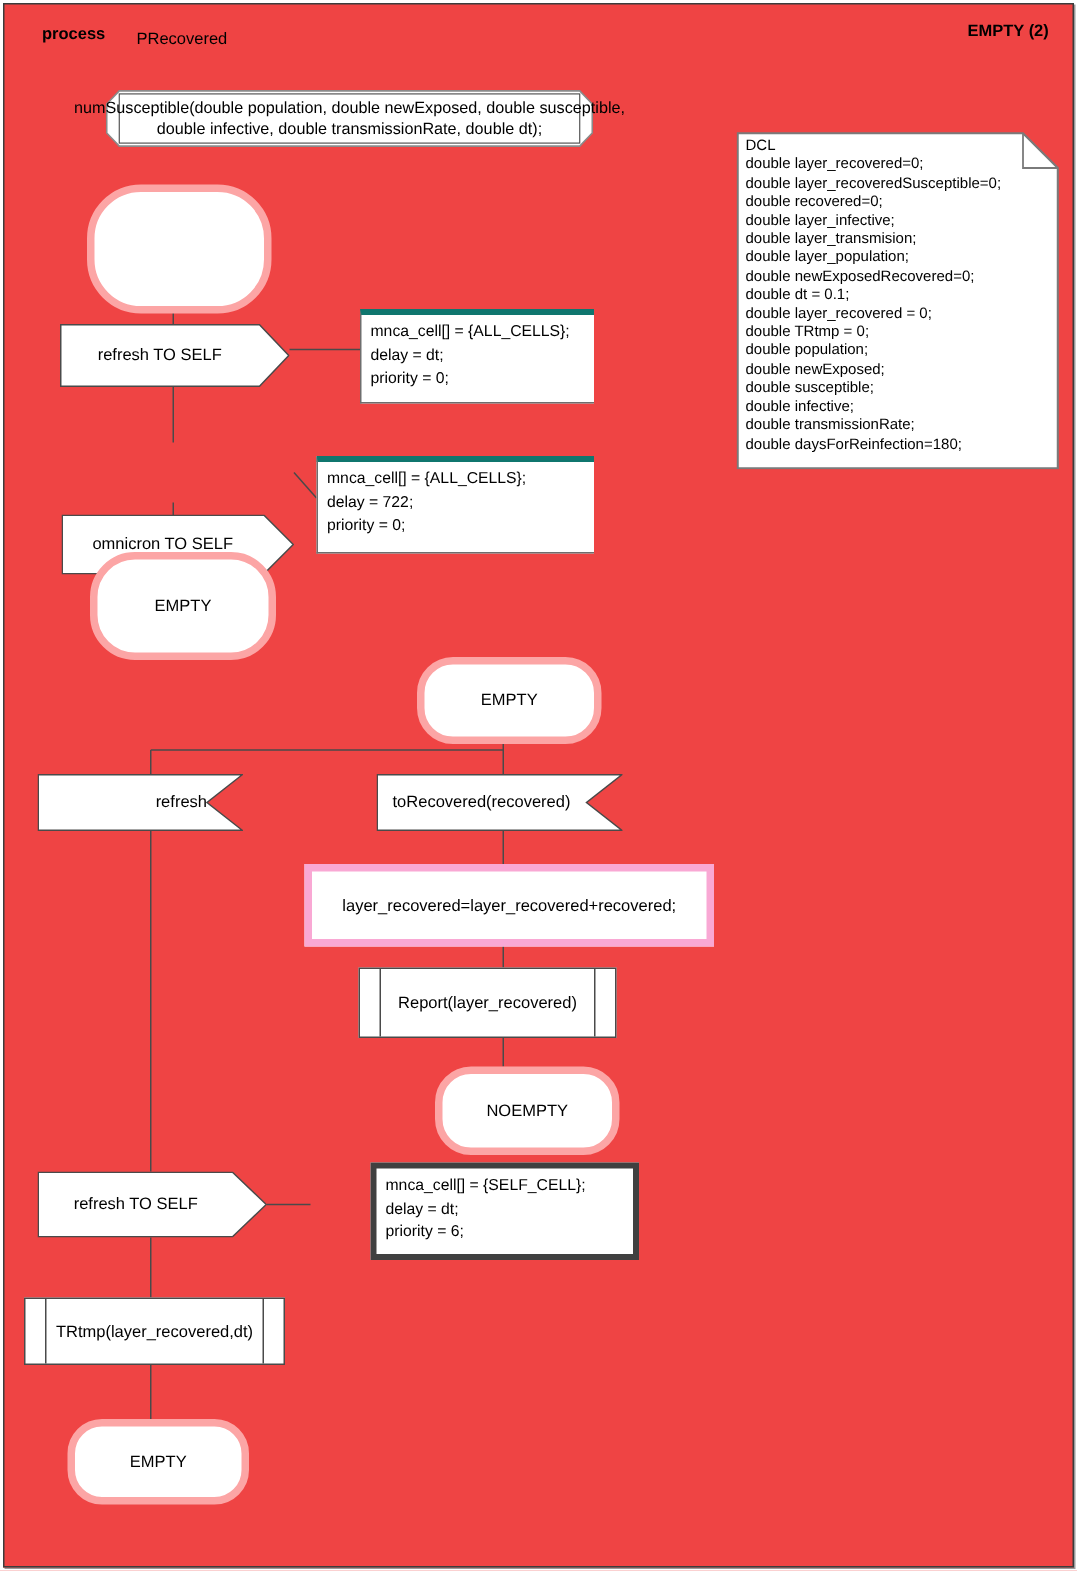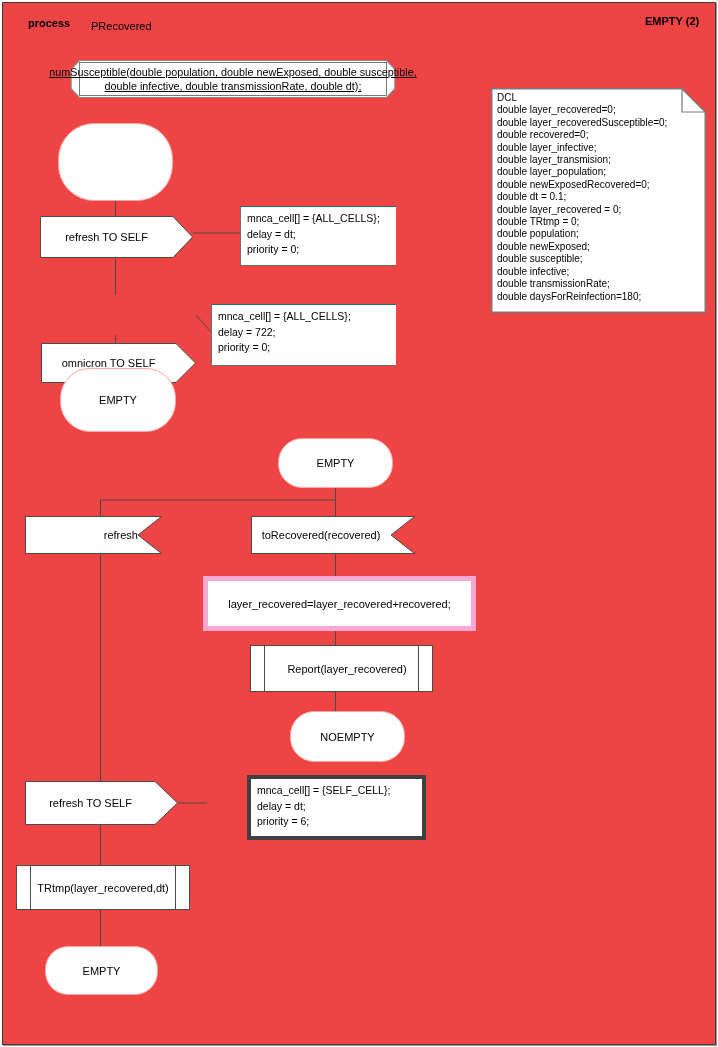--- a/index.html
+++ b/index.html
@@ -9,27 +9,27 @@
     box-shadow:1px 1px 0 #9a9a9a;
     font-family:"Liberation Sans",sans-serif;color:#000;overflow:hidden;
   }
   .abs{position:absolute;}
   .hdr-kind{font-size:11px;font-weight:bold;}
   .hdr-name{font-size:11px;}
   .hdr-page{font-size:11px;font-weight:600;}
   .node{position:absolute;display:flex;align-items:center;justify-content:center;}
   .node svg{position:absolute;left:0;top:0;width:100%;height:100%;}
   .node .lbl{position:relative;z-index:1;font-size:11px;white-space:nowrap;text-align:center;}
-  .state{border:1px solid #fca5a5;background:#fff;}
+  .state{border:5px solid #fca5a5;background:#fff;}
   .rect-node{border:5px solid #f9a8d4;background:#fff;}
   .proc{border:1px solid #4a4a4a;background:#fff;}
   .proc .bar{position:absolute;top:0;bottom:0;width:0;border-left:1px solid #4a4a4a;}
   .comment{position:absolute;font-size:10.5px;line-height:15.5px;white-space:pre;
     padding:4px 4px 0 6px;background:#fff;color:#000;}
-  .comment.open-right{border-top:1px solid #0f766e;border-left:1px solid #6e6e6e;border-bottom:1px solid #6e6e6e;}
+  .comment.open-right{border-top:4px solid #0f766e;border-left:1px solid #6e6e6e;border-bottom:1px solid #6e6e6e;}
   .comment.closed{border:4px solid #404040;margin-left:40px;}
   .sig-label{position:relative;z-index:1;font-size:10.8px;text-align:center;line-height:14px;padding:0 26px;}
   .dcl-text{position:absolute;left:6px;top:4px;font-size:10px;line-height:12.4px;white-space:pre;z-index:1;}
   .connectors{position:absolute;left:0;top:0;pointer-events:none;}
 </style>
 </head>
 <body>
 
 <div class="page">
 
@@ -50,21 +50,21 @@
       <path d="M97.5,551 V778"></path>
       <path d="M332.5,551 V573"></path>
       <path d="M332.5,618 V642"></path>
       <path d="M332.5,687 V708"></path>
       <path d="M175,800 H204"></path>
       <path d="M97.5,822 V862"></path>
       <path d="M97.5,905 V943"></path>
     </g>
   </svg>
 
-  <div class="node" style="left:12px;top:57px;width:436px;height:38px;text-decoration:underline;">
+  <div class="node" style="left:12px;top:57px;width:436px;height:38px;">
     <svg viewBox="0 0 436 51">
       <polygon points="12,0.8 424,0.8 435.2,12.5 435.2,38.5 424,50.2 12,50.2 0.8,38.5 0.8,12.5" fill="#ffffff" stroke="#8a8a8a" stroke-width="1.4"></polygon>
       <rect x="12" y="3.5" width="412" height="44" fill="#ffffff" stroke="#4a4a4a" stroke-width="1"></rect>
     </svg>
     <div class="sig-label">numSusceptible(double population, double newExposed, double susceptible, double infective, double transmissionRate, double dt);</div>
   </div>
 
   <div class="node" style="left:488px;top:85px;width:215px;height:225px;">
     <svg viewBox="0 0 215 225">
       <path d="M0.8,0.8 L191,0.8 L214.2,24 L214.2,224.2 L0.8,224.2 Z" fill="#ffffff" stroke="#7a7a7a" stroke-width="1.4"></path>
@@ -132,21 +132,21 @@
     <svg viewBox="0 0 164 38">
       <polygon points="0.5,0.5 163.5,0.5 140,19 163.5,37.5 0.5,37.5" fill="#ffffff" stroke="#4a4a4a" stroke-width="1"></polygon>
     </svg>
     <div class="lbl" style="padding-right:24px;">toRecovered(recovered)</div>
   </div>
 
   <div class="node rect-node" style="left:200px;top:573px;width:263px;height:45px;">
     <div class="lbl">layer_recovered=layer_recovered+recovered;</div>
   </div>
 
-  <div class="node proc" style="left:247px;top:642px;width:170px;height:45px;padding-left:11px;">
+  <div class="node proc" style="left:236px;top:642px;width:170px;height:45px;">
     <div class="bar" style="left:13px;"></div>
     <div class="bar" style="right:13px;"></div>
     <div class="lbl">Report(layer_recovered)</div>
   </div>
 
   <div class="node state" style="left:287px;top:708px;width:113px;height:49px;border-radius:24px;">
     <div class="lbl">NOEMPTY</div>
   </div>
 
   <div class="node" style="left:22px;top:778px;width:153px;height:44px;">

